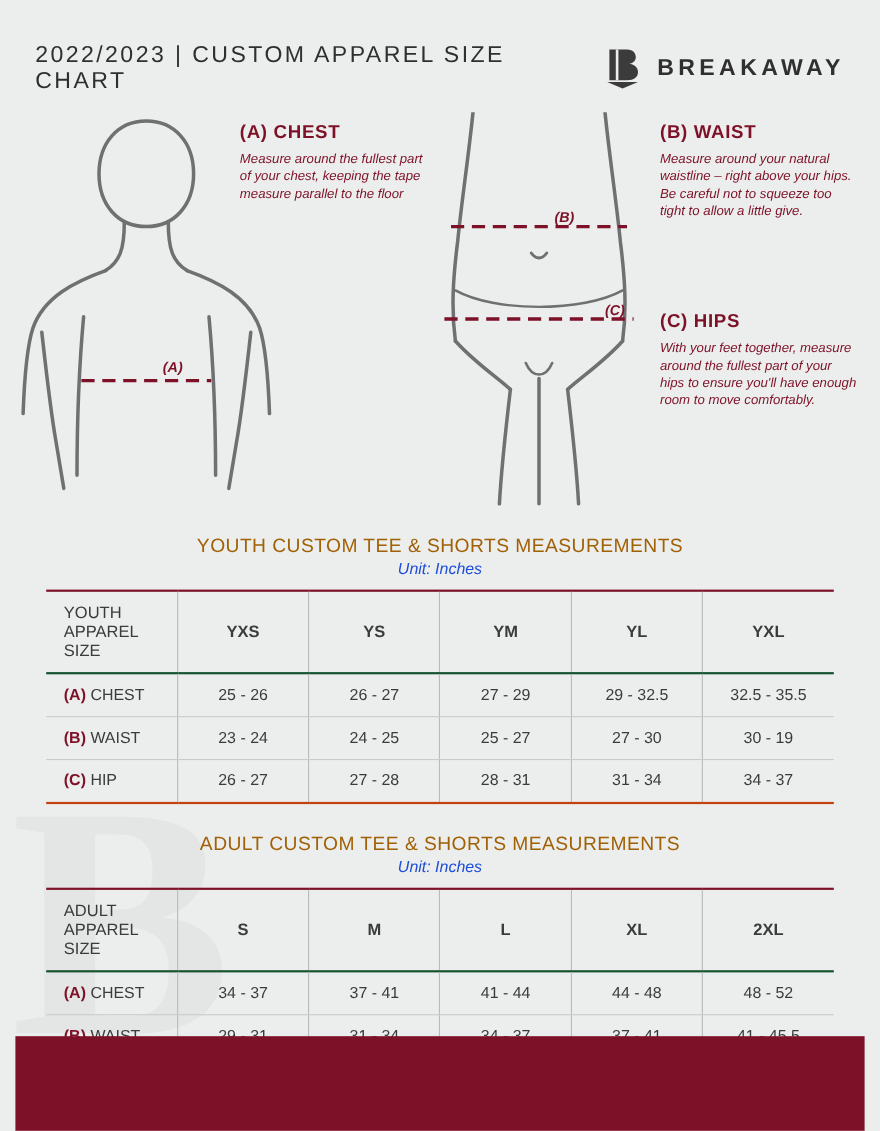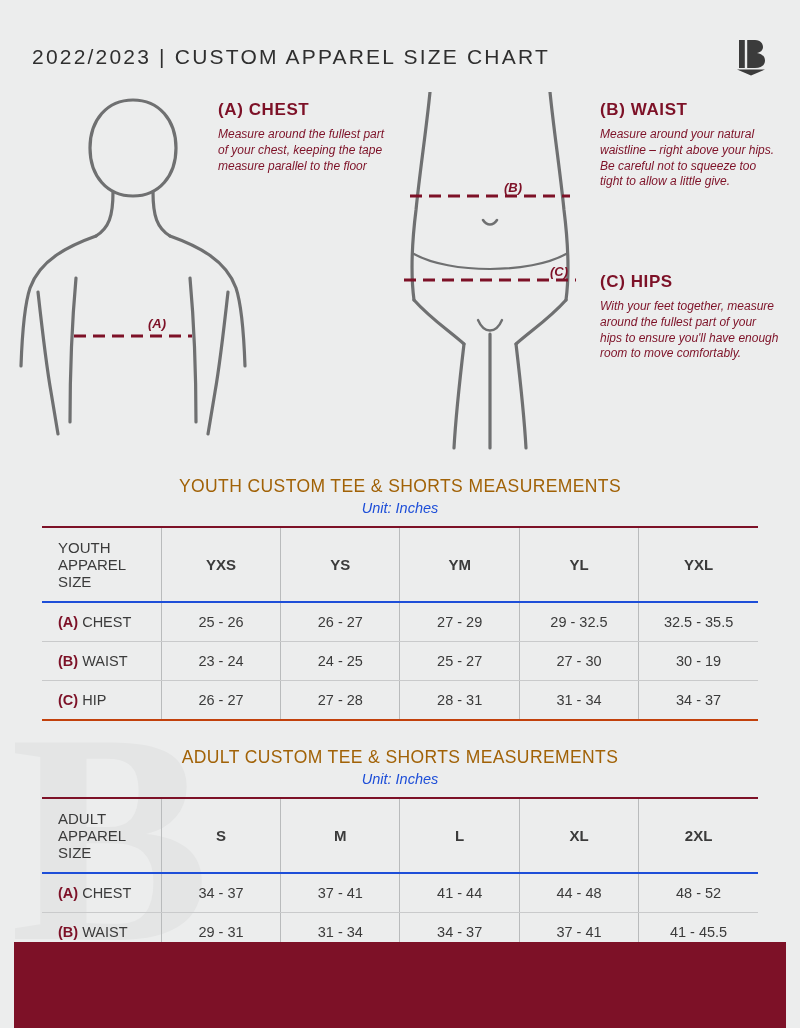--- a/index.html
+++ b/index.html
@@ -114,21 +114,21 @@
 
   
   table {
     border-collapse: collapse;
     width: 716px;
     margin: 0 auto;
     table-layout: fixed;
   }
   thead th {
     border-top: 2px solid #7d1127;
-    border-bottom: 2px solid #1d4ed8;
+    border-bottom: 2px solid #14532d;
   }
   th, td {
     border-left: 1px solid #b9bbbc;
     border-right: 1px solid #b9bbbc;
     padding: 11px 6px;
     font-size: 14.5px;
     text-align: center;
     color: #3b3b3b;
     background: transparent;
   }
@@ -169,20 +169,21 @@
   <div class="header">
     <div class="header-title">2022/2023  |  CUSTOM APPAREL SIZE CHART</div>
     <div class="brand">
       <div class="brand-mark">
         <svg width="34" height="38" viewBox="0 0 34 38" xmlns="http://www.w3.org/2000/svg">
           <path d="M5 2 H21 C27 2 29 6 29 9 C29 12.5 26 14.5 23 15 C27 15.5 31 18 31 22.5 C31 27 27.5 30 21 30 H5 Z" fill="#3b3b3b"></path>
           <path d="M12 2 L12 30" stroke="#eceded" stroke-width="2.4"></path>
           <path d="M3 31.5 L31 31.5 L17 37.5 Z" fill="#3b3b3b"></path>
         </svg>
       </div>
+      <div class="brand-name">BREAKAWAY</div>
     </div>
   </div>
 
   <div class="guide">
 
     <div class="fig fig-front">
       <svg width="230" height="360" viewBox="0 0 230 360" xmlns="http://www.w3.org/2000/svg">
         <g fill="none" stroke="#6f7071" stroke-width="3.2" stroke-linecap="round" stroke-linejoin="round">
 
           <path d="M115 8 C141 8 158 28 158 56 C158 84 141 104 115 104 C89 104 72 84 72 56 C72 28 89 8 115 8 Z"></path>

